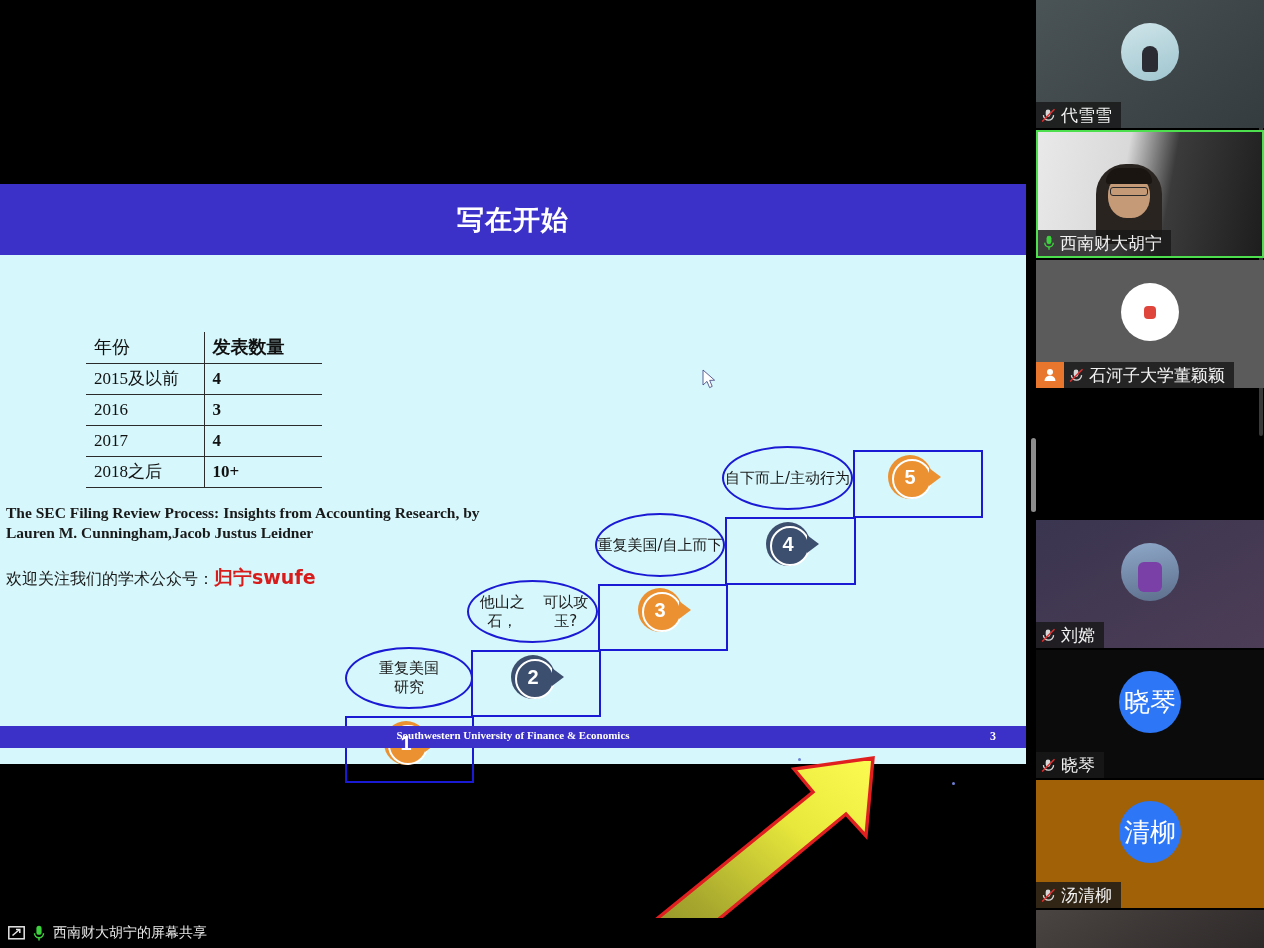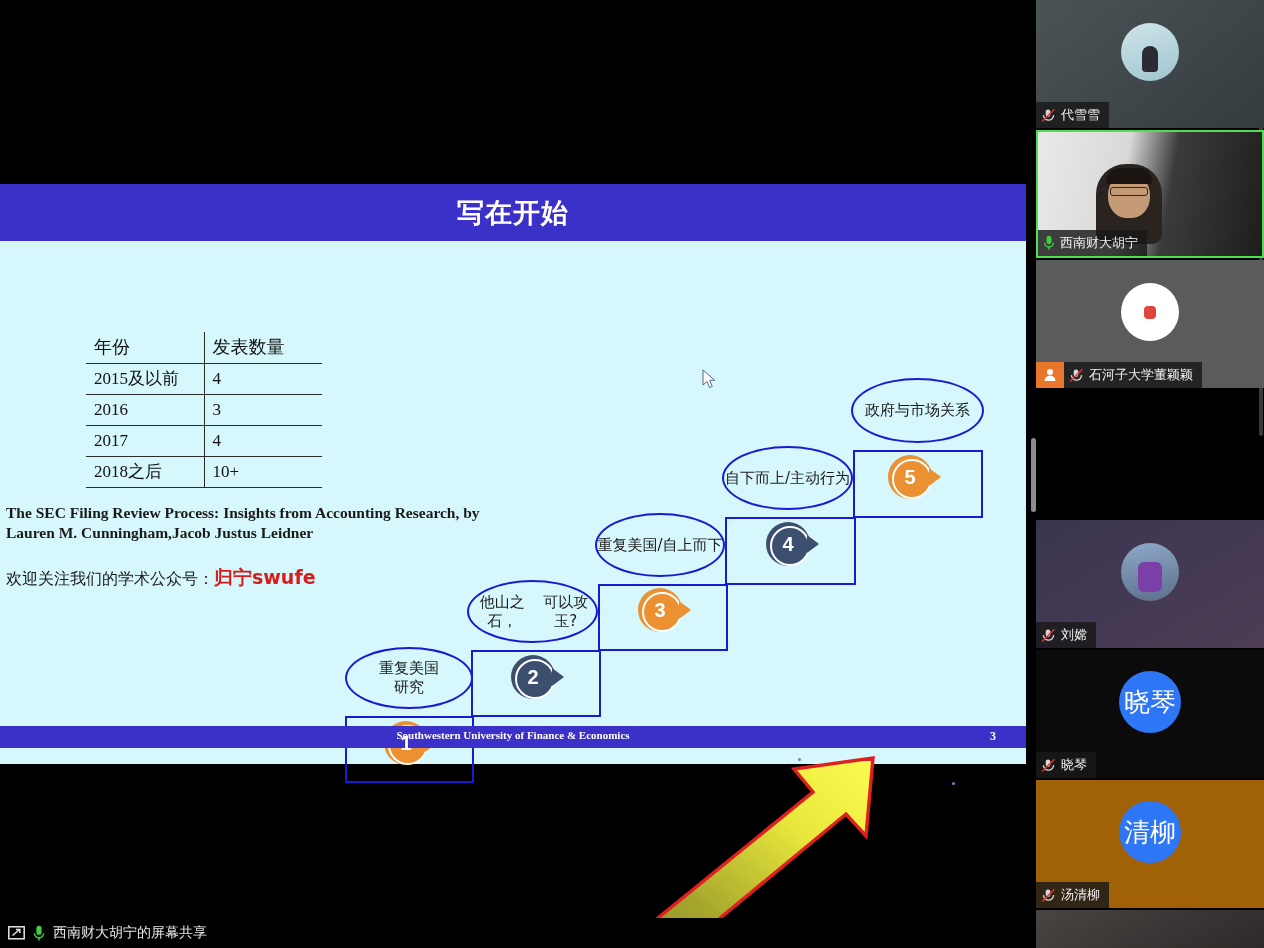--- a/index.html
+++ b/index.html
@@ -9,21 +9,21 @@
     font-family: "Liberation Sans", sans-serif;
   }
   #root { position: relative; width: 1264px; height: 948px; background: #000; }
 
   
   #share-area { position: absolute; left: 0; top: 0; width: 1030px; height: 918px; background: #000; overflow: hidden; }
 
   #slide { position: absolute; left: 0; top: 184px; width: 1026px; height: 580px; background: #d6f7fb; }
 
   #slide-header {
-    position: absolute; left: 0; top: 0; width: 1026px; height: 57px;
+    position: absolute; left: 0; top: 0; width: 1026px; height: 71px;
     background: #3b30c8;
     display: flex; align-items: center; justify-content: center;
   }
   #slide-title {
     color: #ffffff; font-size: 27px; font-weight: bold; letter-spacing: 1px;
     font-family: "DejaVu Sans", "Liberation Sans", sans-serif;
   }
 
   #slide-body { position: absolute; left: 0; top: 71px; width: 1026px; height: 472px; background: #d6f7fb; }
 
@@ -44,21 +44,21 @@
   #pub-table {
     position: absolute; left: 86px; top: 77px;
     border-collapse: collapse; font-family: "Liberation Serif", serif;
   }
   #pub-table td {
     border-bottom: 1.5px solid #2b2b2b;
     font-size: 17px; color: #111; padding: 4px 8px 5px 8px;
     height: 31px; vertical-align: middle; line-height: 1;
   }
   #pub-table td.c0 { width: 118px; border-right: 1.5px solid #2b2b2b; }
-  #pub-table td.c1 { width: 118px; }
+  #pub-table td.c1 { width: 118px; font-weight: bold; }
   #pub-table tr.hdr td { font-size: 18px; }
   #pub-table tr.hdr td.c0 { border-right: 1.5px solid #2b2b2b; }
 
   
   #citation {
     position: absolute; left: 6px; top: 248px; width: 520px;
     font-family: "Liberation Serif", serif; font-weight: bold;
     font-size: 15.5px; color: #1a1a1a; line-height: 1.32;
   }
   #wechat-line {
@@ -131,21 +131,21 @@
     position: absolute; left: 50%; top: 50%; transform: translate(-50%,-50%);
     border-radius: 50%; overflow: hidden;
     display: flex; align-items: center; justify-content: center;
   }
   .name-plate {
     position: absolute; left: 0; bottom: 0; height: 26px;
     background: rgba(25,25,25,0.82);
     display: flex; align-items: center; padding: 0 9px 0 5px; gap: 5px;
   }
   .name-plate .nm {
-    color: #f2f2f2; font-size: 13px; white-space: nowrap;
+    color: #f2f2f2; font-size: 17px; white-space: nowrap;
     font-family: Liberation Serif, serif;
   }
   .host-badge {
     position: absolute; left: 0; bottom: 0; width: 28px; height: 26px;
     background: #e8762d; display: flex; align-items: center; justify-content: center;
   }
   .initial-avatar {
     background: #2d76f5; color: #fff; font-weight: normal; font-size: 26px;
     font-family: "DejaVu Sans", "Liberation Sans", sans-serif;
   }
@@ -233,24 +233,20 @@
               <span style="display:block">可以攻玉?</span>
             </div>
           <div class="callout" style="left:595px; top:258px; width:130px; height:64px;">
               <span style="display:block">重复美国/</span>
               <span style="display:block">自上而下</span>
             </div>
           <div class="callout" style="left:722px; top:191px; width:131px; height:64px;">
               <span style="display:block">自下而上/</span>
               <span style="display:block">主动行为</span>
             </div>
-          <div class="callout" style="left:851px; top:123px; width:133px; height:65px;">
-              <span style="display:block">政府与市</span>
-              <span style="display:block">场关系</span>
-            </div>
 
           <svg id="big-arrow" viewBox="0 0 290 235">
             <defs>
               <linearGradient id="arrGrad" x1="0" y1="1" x2="1" y2="0">
                 <stop offset="0%" stop-color="#7a7a26"></stop>
                 <stop offset="35%" stop-color="#a8a82e"></stop>
                 <stop offset="70%" stop-color="#e8e83c"></stop>
                 <stop offset="100%" stop-color="#fbfb52"></stop>
               </linearGradient>
             </defs>

